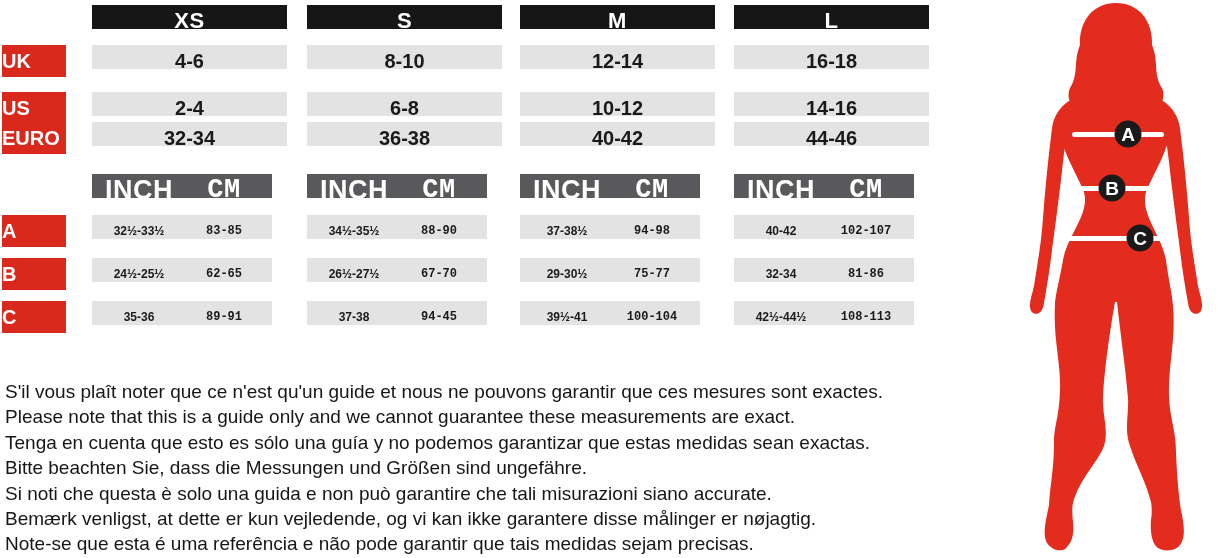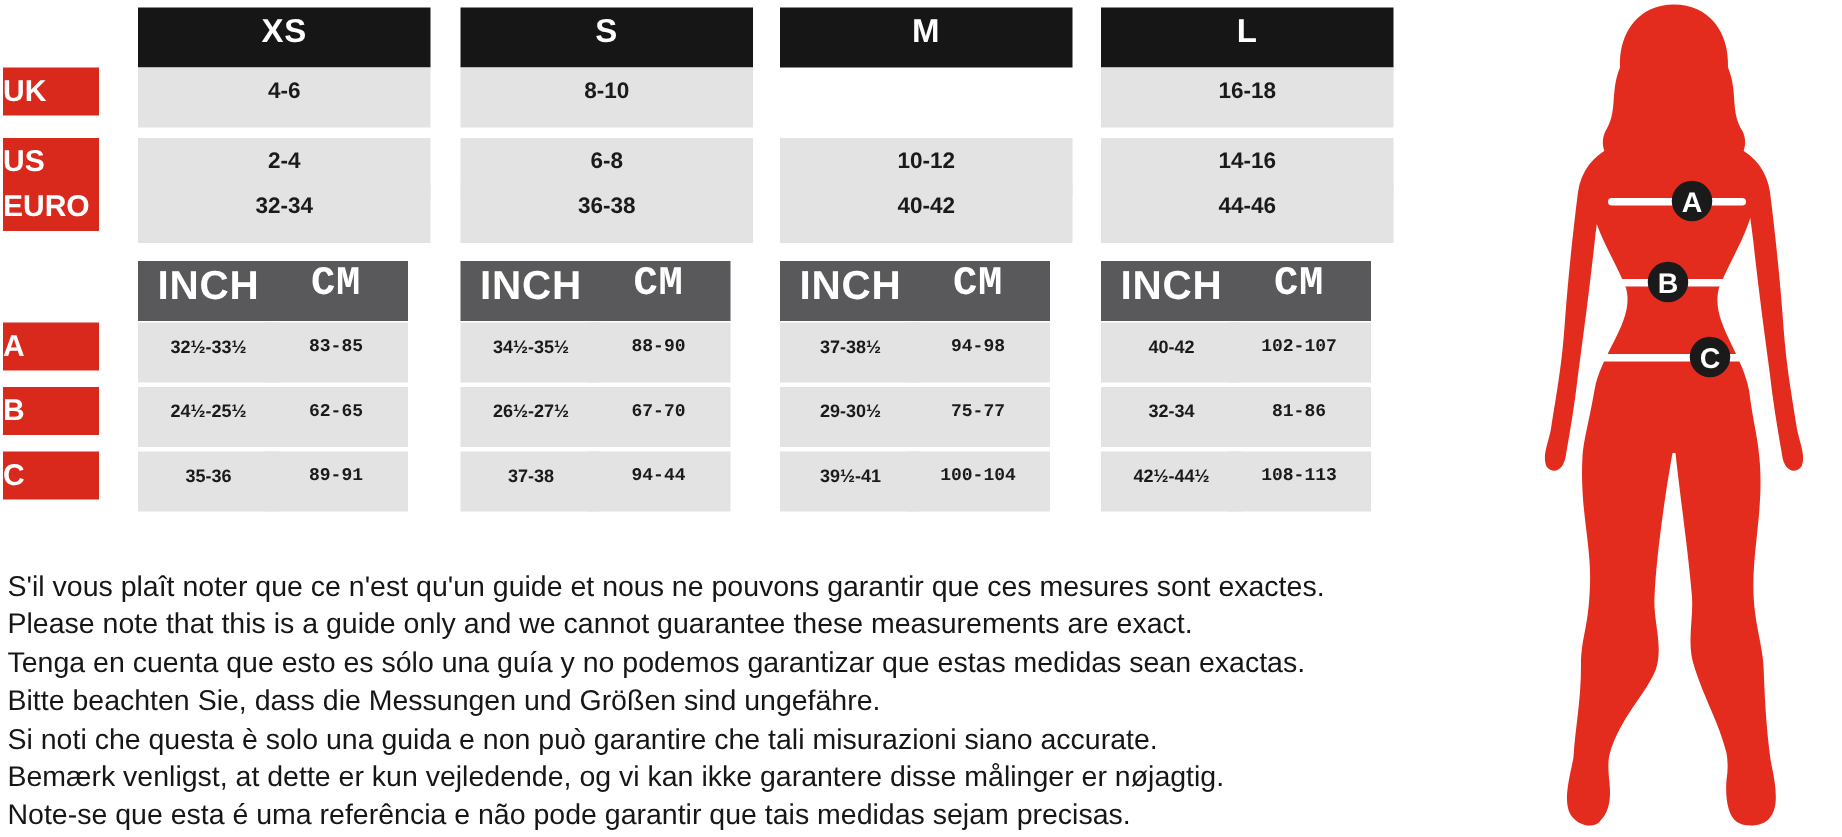--- a/index.html
+++ b/index.html
@@ -1,21 +1,21 @@
 <!DOCTYPE html>
 <html><head>
 <meta charset="utf-8">
 <style>
   html,body{margin:0;padding:0;background:#fff;}
   #stage{position:relative;width:1228px;height:558px;background:#ffffff;overflow:hidden;
          font-family:"Liberation Sans",sans-serif;}
-  .cell{position:absolute;height:40px;line-height:32px;text-align:center;white-space:nowrap;}
+  .cell{position:absolute;height:24px;line-height:32px;text-align:center;white-space:nowrap;}
   .size-col{position:absolute;top:0;width:195px;height:340px;}
   .hdr{width:195px;background:#161616;color:#ffffff;font-weight:bold;font-size:22px;letter-spacing:.5px;}
-  .val{width:195px;background:#e3e3e3;color:#1a1a1a;font-weight:bold;font-size:15px;}
+  .val{width:195px;background:#e3e3e3;color:#1a1a1a;font-weight:bold;font-size:20px;}
   .unit{background:#59595b;color:#ffffff;font-weight:bold;font-size:27px;letter-spacing:.5px;}
   .half-l{left:0;width:94px;}
   .half-r{left:84px;width:96px;font-family:Liberation Mono, monospace;}
   .val.half-l,.val.half-r{font-size:12px;text-align:center;}
   .r0{top:5px}.r1{top:45px}.r2{top:92px}.r3{top:122px}.r4{top:174px}.r5{top:215px}.r6{top:258px}.r7{top:301px}
   .badge{position:absolute;left:2px;width:64px;height:32px;background:#d9291d;color:#ffffff;
          font-weight:bold;font-size:20px;text-align:left;line-height:32px;}
   #disclaimer{position:absolute;left:5px;top:379px;color:#161616;font-size:19px;line-height:25.4px;}
   #figure-svg{position:absolute;left:1008px;top:0;}
 </style>
@@ -51,25 +51,26 @@
     <div class="cell val r1">8-10</div>
     <div class="cell val r2">6-8</div>
     <div class="cell val r3">36-38</div>
     <div class="cell unit half-l r4">INCH</div>
     <div class="cell unit half-r r4">CM</div>
     <div class="cell val half-l r5">34½-35½</div>
     <div class="cell val half-r r5">88-90</div>
     <div class="cell val half-l r6">26½-27½</div>
     <div class="cell val half-r r6">67-70</div>
     <div class="cell val half-l r7">37-38</div>
-    <div class="cell val half-r r7">94-44</div>
+    <div class="cell val half-r r7">94-45</div>
   </div>
 
   <div class="size-col" style="left:520px">
     <div class="cell hdr r0">M</div>
+    <div class="cell val r1">12-14</div>
     <div class="cell val r2">10-12</div>
     <div class="cell val r3">40-42</div>
     <div class="cell unit half-l r4">INCH</div>
     <div class="cell unit half-r r4">CM</div>
     <div class="cell val half-l r5">37-38½</div>
     <div class="cell val half-r r5">94-98</div>
     <div class="cell val half-l r6">29-30½</div>
     <div class="cell val half-r r6">75-77</div>
     <div class="cell val half-l r7">39½-41</div>
     <div class="cell val half-r r7">100-104</div>

